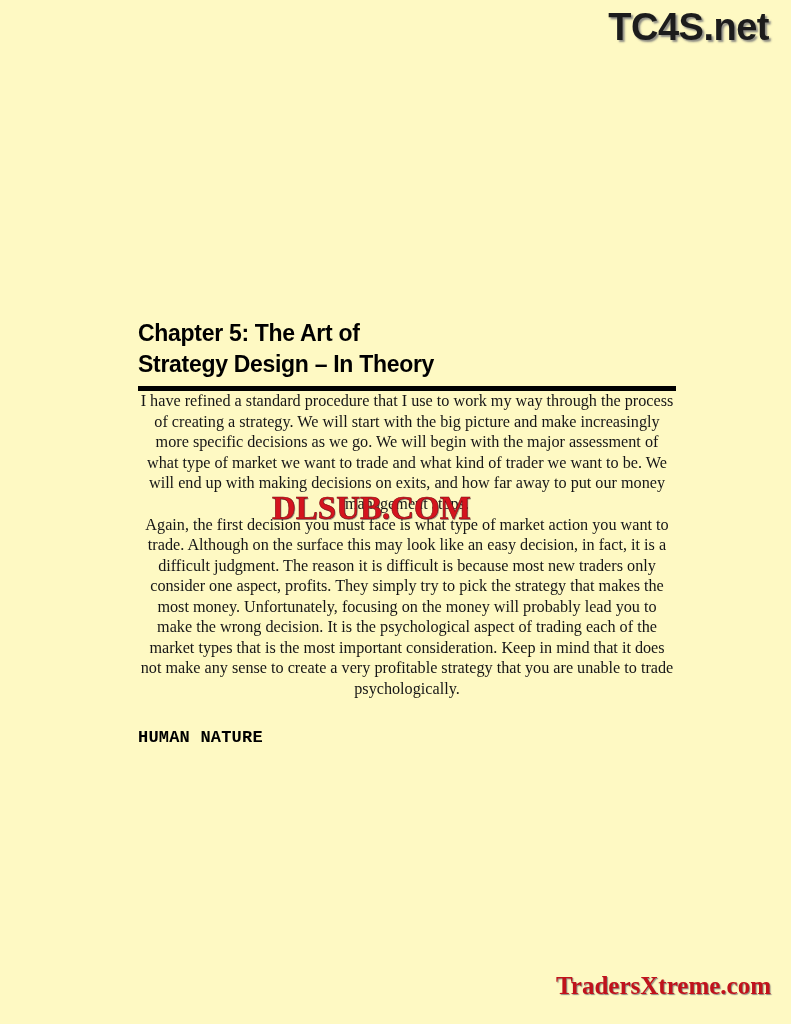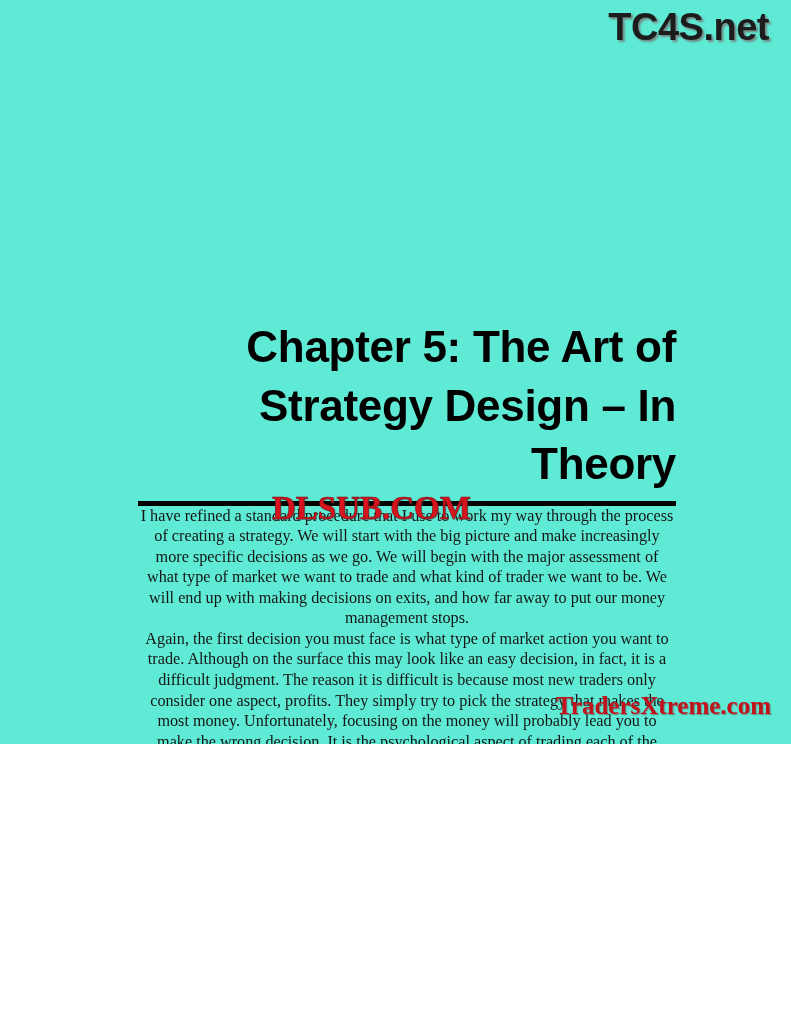--- a/index.html
+++ b/index.html
@@ -6,22 +6,22 @@
     margin: 0;
     padding: 0;
     background: #ffffff;
   }
   body {
     font-family: "Liberation Serif", serif;
   }
   .page {
     position: relative;
     width: 791px;
-    height: 744px;
-    background: #5eead4;
+    height: 1024px;
+    background: #fef9c3;
     overflow: hidden;
   }
 
   
   .wm-top {
     position: absolute;
     top: 6px;
     right: 22px;
     font-family: "Liberation Sans", sans-serif;
     font-weight: bold;
@@ -60,25 +60,24 @@
     position: absolute;
     left: 138px;
     top: 318px;
     width: 538px;
   }
 
   h1.chapter-title {
     margin: 0;
     font-family: "Liberation Sans", sans-serif;
     font-weight: bold;
-    font-size: 44px;
+    font-size: 23px;
     line-height: 1.33;
     color: #000000;
     letter-spacing: -0.3px;
-    text-align: right;
   }
   .title-rule {
     margin-top: 7px;
     border-bottom: 5px solid #000000;
     width: 100%;
   }
 
   p.body-text {
     margin: 0;
     font-size: 16.2px;

